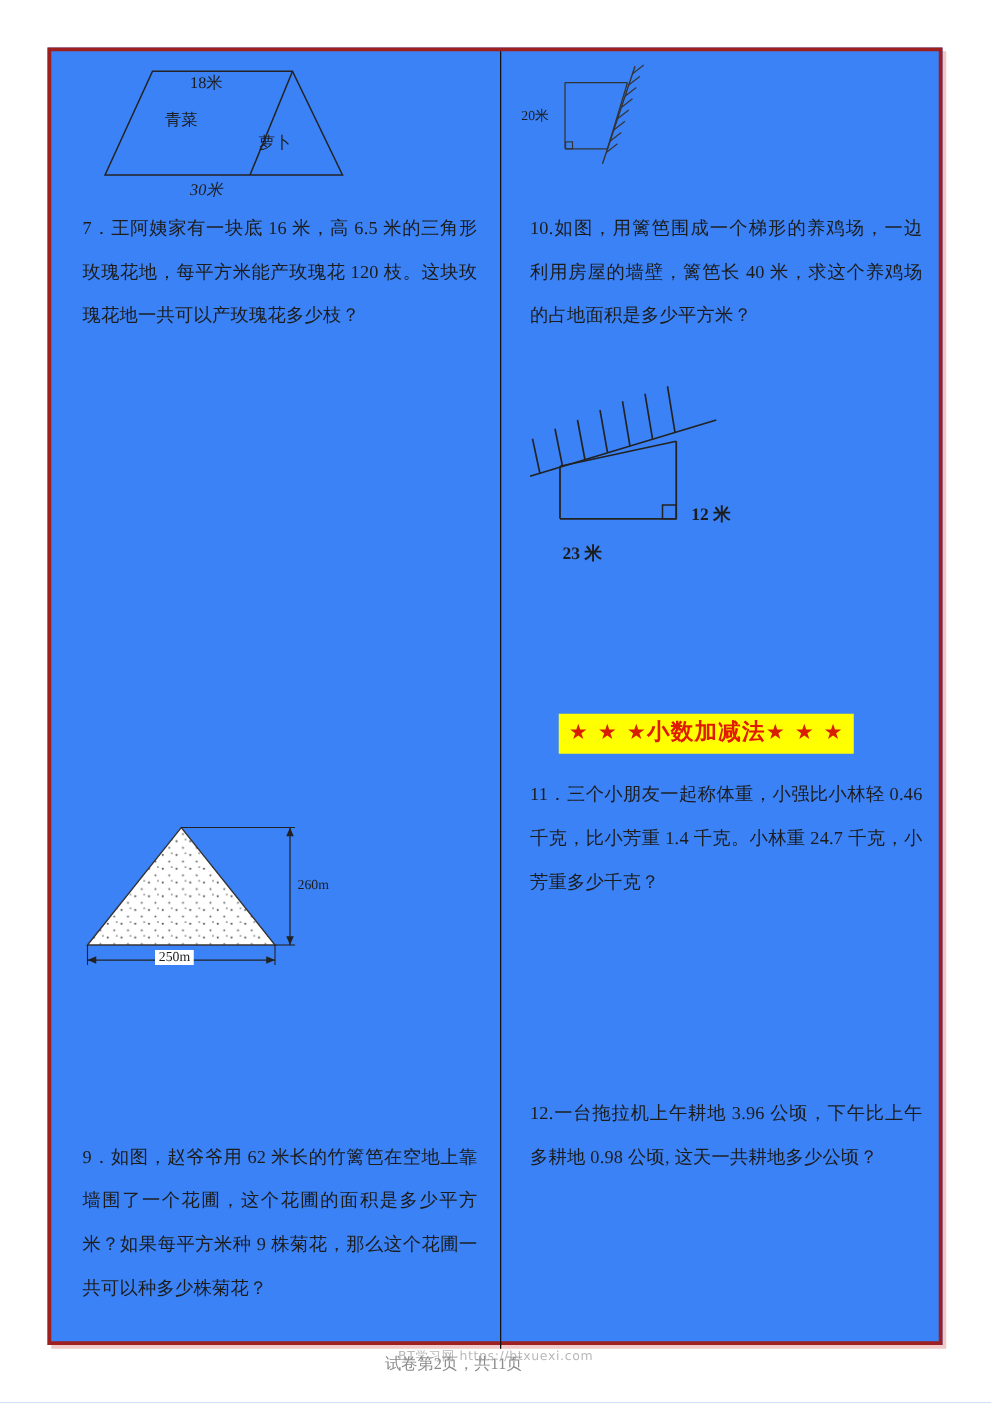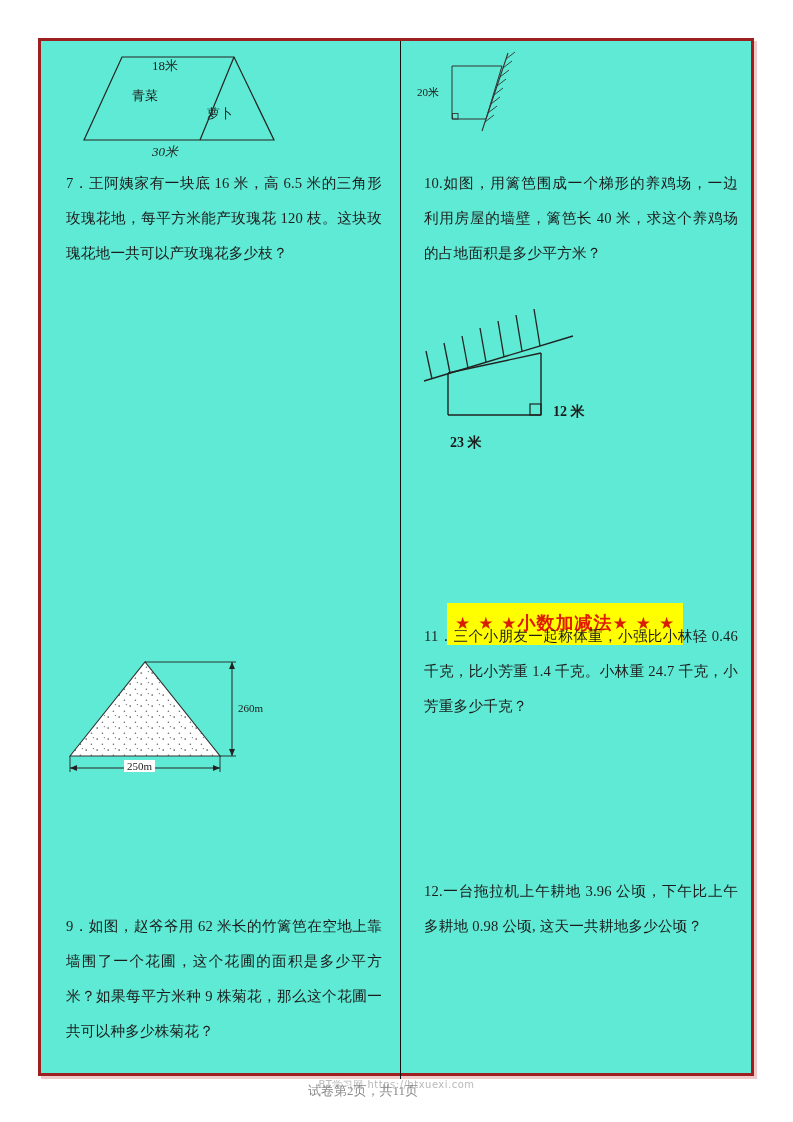--- a/index.html
+++ b/index.html
@@ -18,21 +18,21 @@
 
   
   #page-frame {
     position: absolute;
     left: 38px;
     top: 38px;
     width: 716px;
     height: 1038px;
     border: 3px solid #9e1f1f;
     box-sizing: border-box;
-    background: #5eead4;
+    background: #3b82f6;
     box-shadow: 3px 3px 0 0 #f0c9c9;
   }
 
   
   #column-divider {
     position: absolute;
     left: 359px;
     top: 0px;
     width: 1px;
     height: 1038px;
@@ -75,22 +75,21 @@
   #section-banner {
     position: absolute;
     background: #ffff00;
     padding: 2px 8px 4px 8px;
     white-space: nowrap;
     font-family: "DejaVu Sans", sans-serif;
     font-weight: bold;
     font-size: 18px;
     color: #e01b00;
     letter-spacing: 1px;
-    line-height: 36px;
-    margin-top: 32px;
+    line-height: 26px;
   }
   #section-banner .star { color: #d81e00; font-size: 17px; }
 
   
   #footer {
     position: absolute;
     left: 0;
     top: 1078px;
     width: 793px;
     text-align: center;

